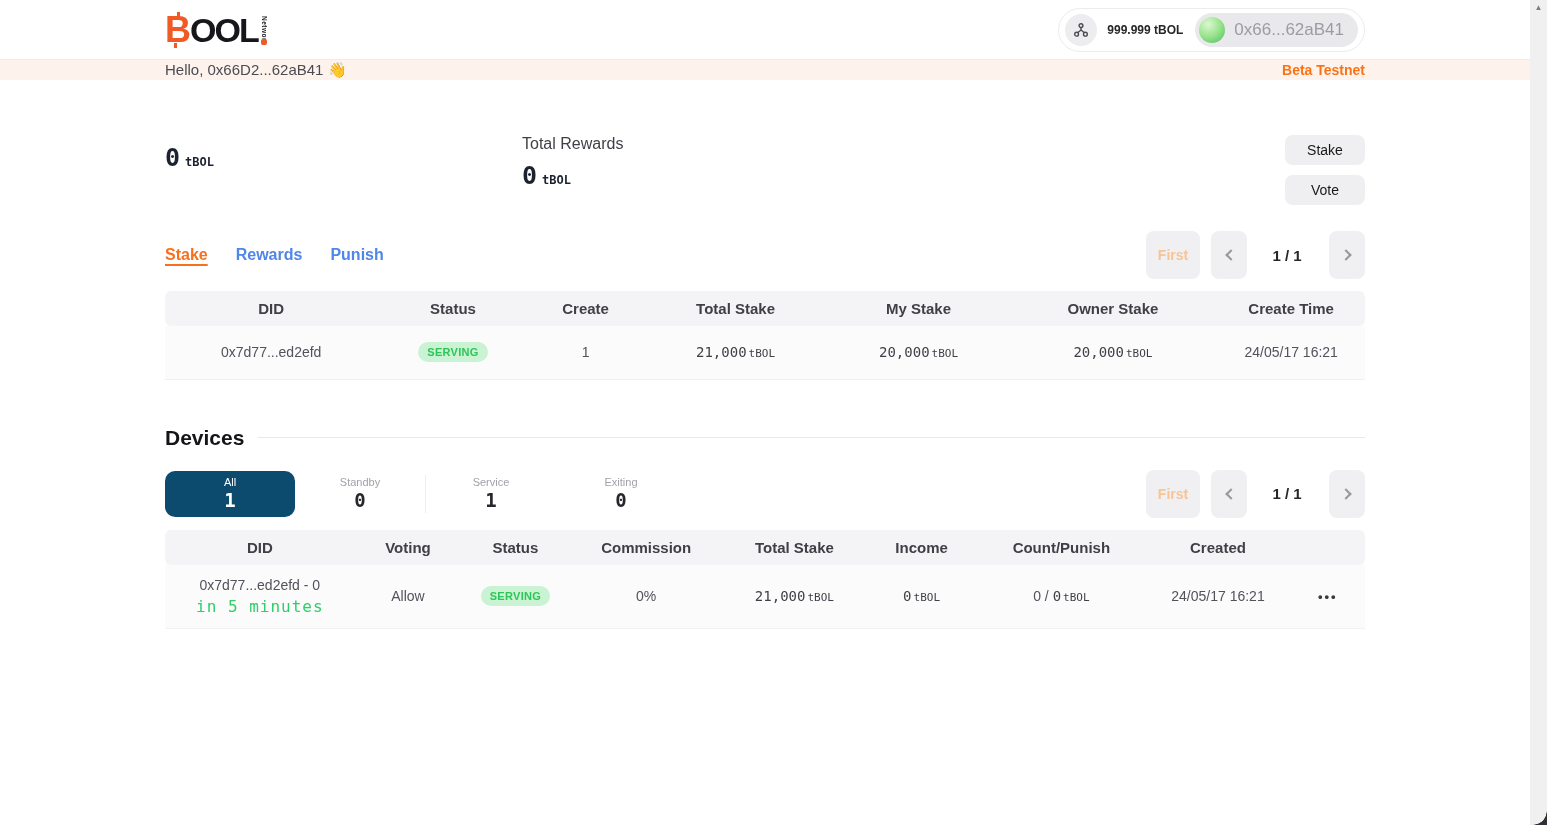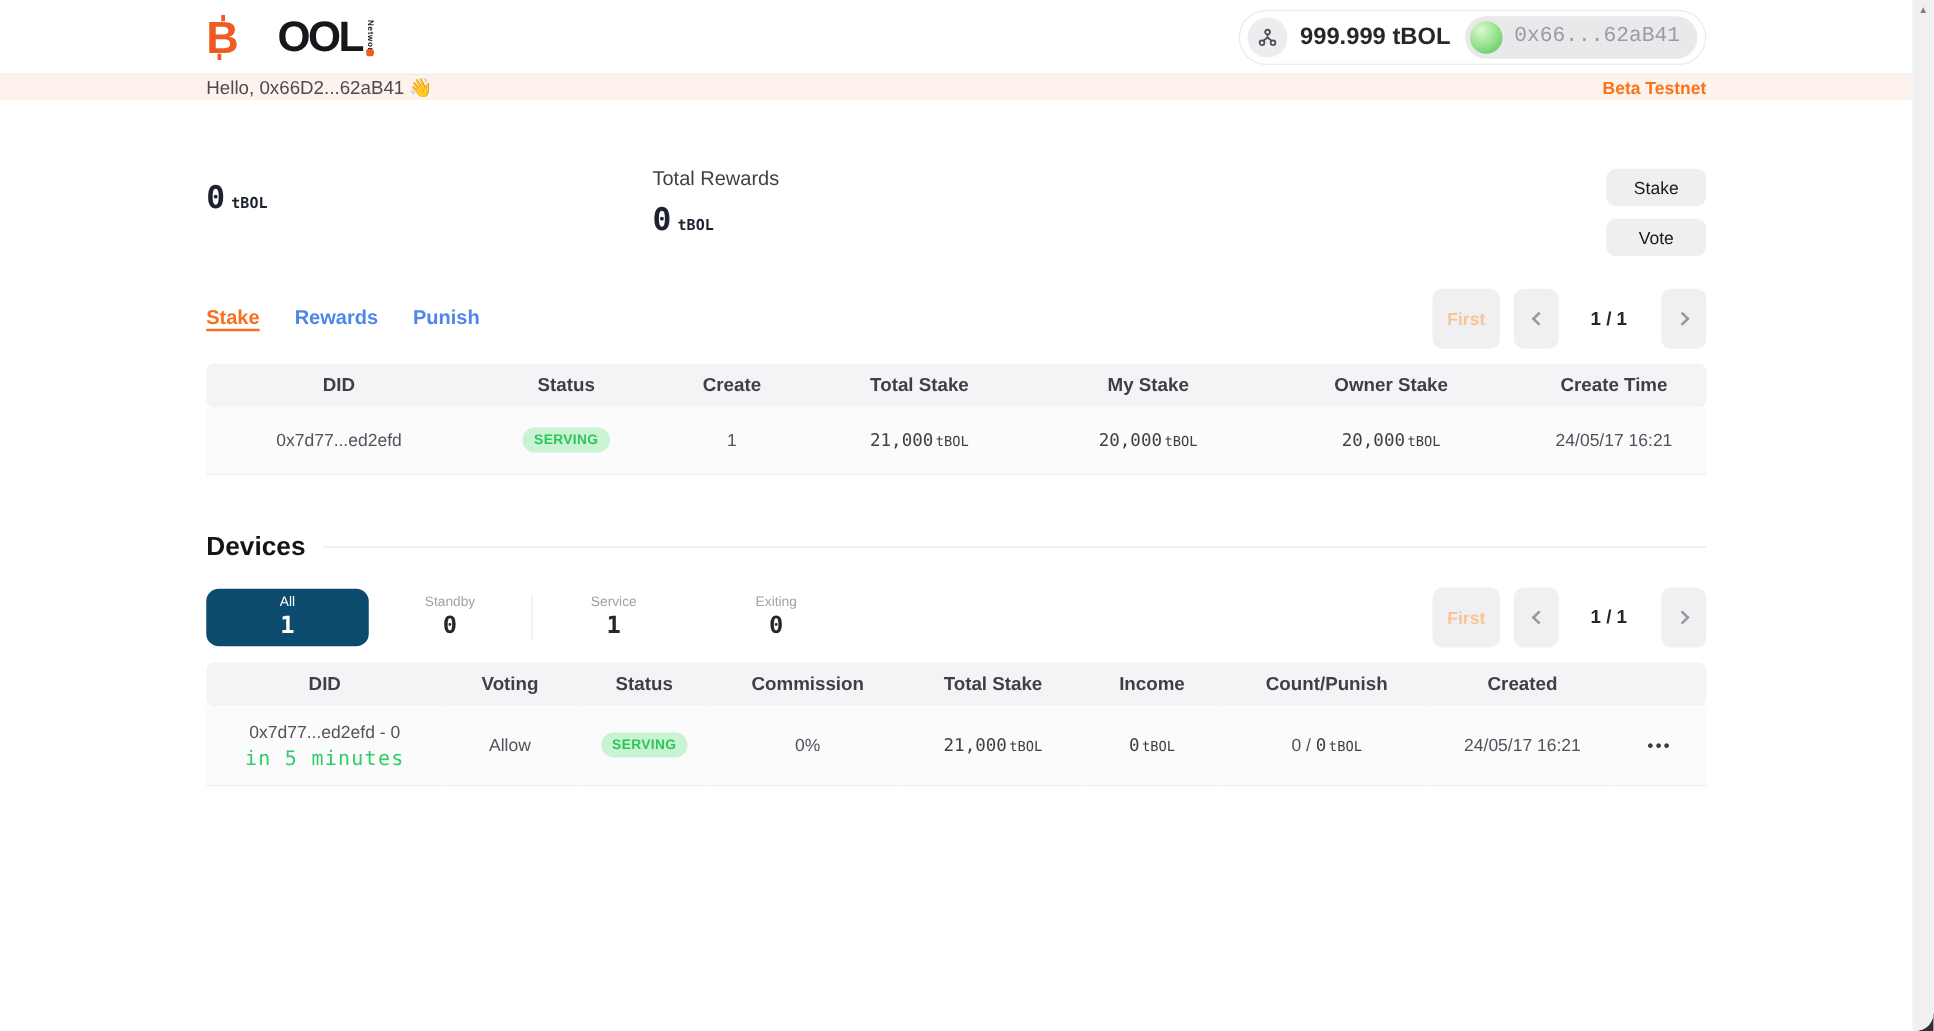--- a/index.html
+++ b/index.html
@@ -16,32 +16,32 @@
   .win-corner { position:absolute; right:0; bottom:0; width:14px; height:14px;
     background:radial-gradient(circle at 0 0, #f0f0f1 68%, #303036 70%); }
 
   
   .site-header { height:60px; display:flex; align-items:center; background:#fff; border-bottom:1px solid #f1ece8; }
   .header-inner { display:flex; align-items:center; justify-content:space-between; }
   .logo { display:flex; align-items:flex-start; cursor:pointer; }
   .logo-b { position:relative; color:#f05a24; font-weight:800; font-size:36px; line-height:38px; letter-spacing:-1px; }
   .logo-b::before { content:""; position:absolute; top:1px; left:12px; width:3px; height:5px; background:#f05a24; }
   .logo-b::after  { content:""; position:absolute; bottom:1px; left:9px; width:3px; height:5px; background:#f05a24; }
-  .logo-rest { color:#17171b; font-weight:800; font-size:34px; line-height:38px; letter-spacing:-2px;margin-left:32px; }
+  .logo-rest { color:#17171b; font-weight:800; font-size:34px; line-height:38px; letter-spacing:-2px; }
   .logo-tail { display:flex; flex-direction:column; align-items:center; margin-left:3px; padding-top:5px; }
   .logo-vertical { writing-mode:vertical-rl; font-size:6.5px; font-weight:700; color:#17171b; letter-spacing:.5px; height:20px; }
   .logo-dot { width:6px; height:6px; border-radius:2px; background:#f05a24; margin-top:3px; }
 
   .wallet { display:flex; align-items:center; gap:10px; border:1px solid #ececee; background:#fff;
     border-radius:24px; padding:4px 6px 4px 6px; cursor:pointer; }
   .wallet-icon-circle { width:32px; height:32px; border-radius:50%; background:#ededf0;
     display:flex; align-items:center; justify-content:center; }
-  .wallet-balance { font-size:19px; font-weight:700; color:#27272a; padding-right:2px; }
+  .wallet-balance { font-size:12px; font-weight:700; color:#27272a; padding-right:2px; }
   .address-pill { display:flex; align-items:center; gap:9px; background:#e9e9ec; border-radius:18px;
-    padding:4px 14px 4px 4px; cursor:pointer;font-family:Liberation Mono, monospace; }
+    padding:4px 14px 4px 4px; cursor:pointer; }
   .avatar-sphere { width:26px; height:26px; border-radius:50%;
     background:radial-gradient(circle at 35% 28%, #dcf7d2, #9ae48e 48%, #62c96c 85%); }
   .address-text { font-size:17px; font-weight:500; color:#9b9ba2; }
 
   
   .banner { height:20px; background:#fdf3ec; display:flex; align-items:center; }
   .banner-inner { display:flex; align-items:center; justify-content:space-between; }
   .greeting { font-size:15px; color:#4b4b53; }
   .wave { font-size:15px; }
   .network-label { font-size:14px; font-weight:700; color:#f97316; }

